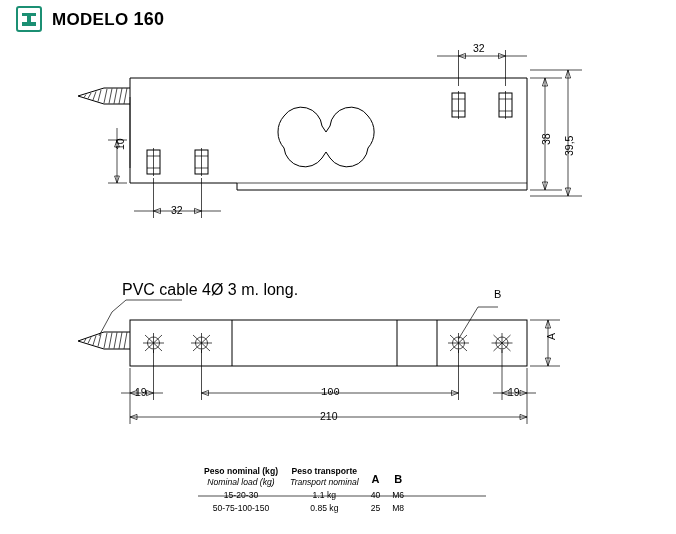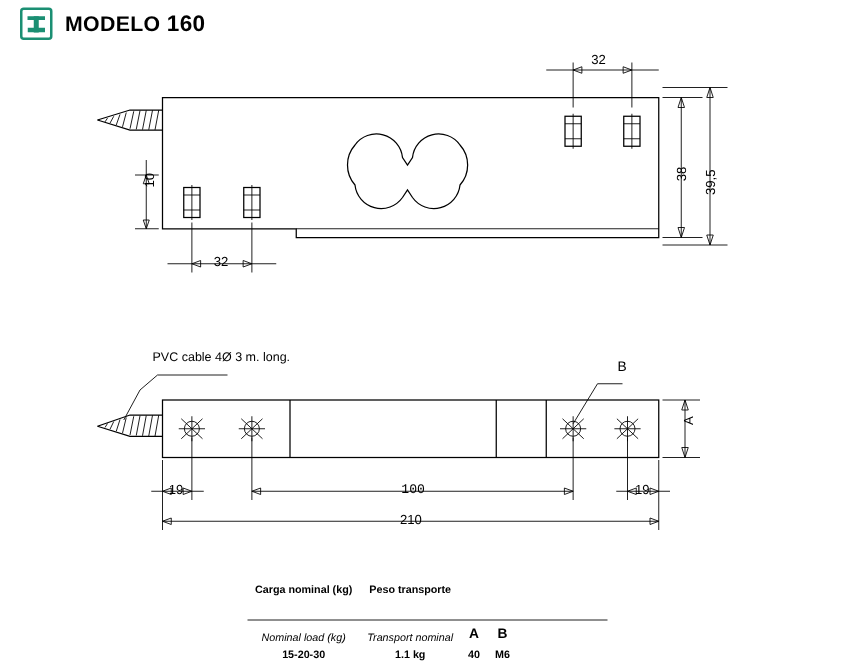--- a/index.html
+++ b/index.html
@@ -88,41 +88,41 @@
     font-size: 10.5px;
     font-family: "Liberation Sans", sans-serif;
     white-space: nowrap;
   }
   .dimtxt.rot {
     transform-origin: left top;
     transform: rotate(-90deg);
   }
   .label {
     position: absolute;
-    font-size: 10px;
+    font-size: 16px;
     white-space: nowrap;
   }
   .label-b { font-size: 11px; }
 
   
   .spec-table {
     position: absolute;
     left: 198px;
     top: 466px;
     font-size: 8.6px;
     border-collapse: collapse;
   }
   .spec-table th, .spec-table td {
     padding: 0 6px;
     text-align: center;
-    font-weight: bold;
+    font-weight: normal;
     line-height: 1.25;
   }
   .spec-table thead th { font-weight: bold; font-size: 8.6px; }
-  .spec-table thead th .it { font-style: italic; font-weight: normal; display:block;margin-top:28px; }
+  .spec-table thead th .it { font-style: italic; font-weight: normal; display:block; }
   .spec-table thead th.col-ab { font-size: 11px; font-weight: bold; vertical-align: bottom; padding-bottom: 1px;}
 </style>
 </head>
 <body>
 
 <div id="stage">
 
   <div class="header">
     <div class="logo-box">
       <div class="bar-h"></div>
@@ -291,38 +291,44 @@
   <div class="dimtxt" style="left:321px; top:386px;font-family:Liberation Mono, monospace;">100</div>
   <div class="dimtxt" style="left:508px; top:386px;">19</div>
   <div class="dimtxt" style="left:320px; top:410px;">210</div>
 
   <div class="dimtxt rot" style="left:552px; top:160px; width:0;"></div>
 
   <table class="spec-table">
     <thead>
       <tr>
         <th>
-          <span>Carga nominal (kg)</span>
+          <span>Peso nominal (kg)</span>
           <span class="it">Nominal load (kg)</span>
         </th>
         <th>
           <span>Peso transporte</span>
           <span class="it">Transport nominal</span>
         </th>
         <th class="col-ab">A</th>
         <th class="col-ab">B</th>
       </tr>
     </thead>
     <tbody>
       <tr style="height:16px;">
         <td>15-20-30</td>
         <td>1.1 kg</td>
         <td>40</td>
         <td>M6</td>
       </tr>
+      <tr>
+        <td>50-75-100-150</td>
+        <td>0.85 kg</td>
+        <td>25</td>
+        <td>M8</td>
+      </tr>
     </tbody>
   </table>
 
   <div style="position:absolute; left:540px; top:145px; font-size:10.5px; transform:rotate(-90deg); transform-origin:left top;">38</div>
   <div style="position:absolute; left:563px; top:156px; font-size:10.5px; transform:rotate(-90deg); transform-origin:left top;">39,5</div>
   <div style="position:absolute; left:114px; top:150px; font-size:10.5px; transform:rotate(-90deg); transform-origin:left top;">10</div>
   <div style="position:absolute; left:545px; top:340px; font-size:10.5px; transform:rotate(-90deg); transform-origin:left top;">A</div>
 
 </div>
 

